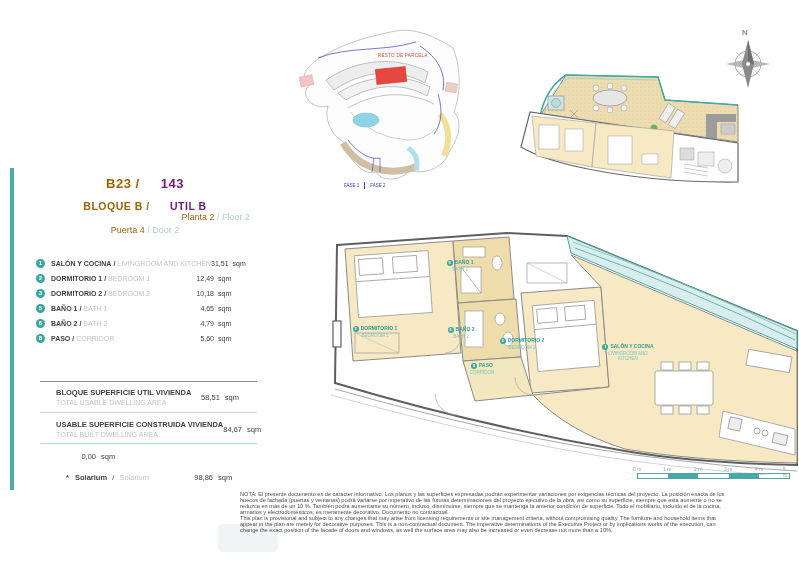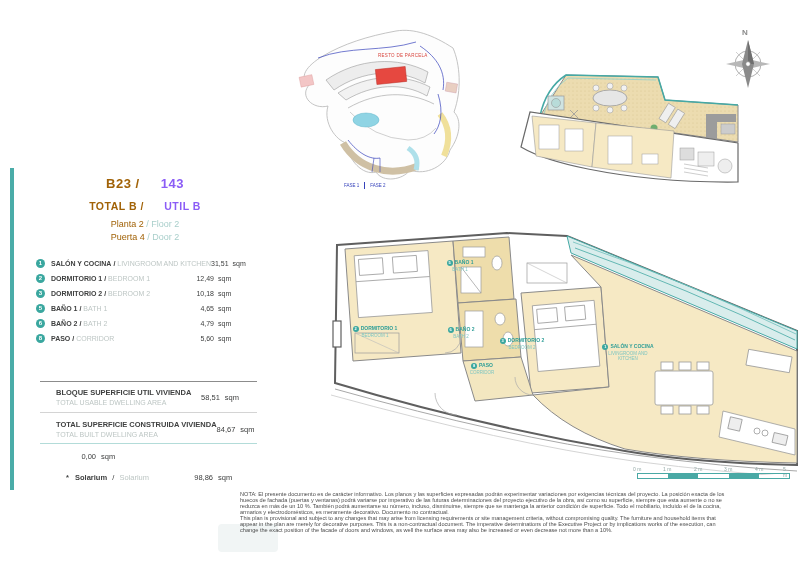--- a/index.html
+++ b/index.html
@@ -7,23 +7,23 @@
         font-family:"Liberation Sans", sans-serif;color:#3f4040;}
   .abs{position:absolute;}
 
   
   .teal-edge{left:10px;top:168px;width:4px;height:322px;background:#4aaca8;}
 
   
   .hdr{left:40px;top:176px;width:210px;text-align:center;}
   .hdr-line1{font-size:13px;font-weight:bold;letter-spacing:.5px;}
   .hdr-line2{font-size:10.5px;font-weight:bold;margin-top:9px;letter-spacing:.5px;}
-  .hdr-line3{font-size:9px;margin-top:7px;}
+  .hdr-line3{font-size:9px;text-align:right;}
   .hdr-line4{font-size:9px;margin-top:3px;}
-  .teal-t{color:#8b5cf6;margin-left:17px;}
+  .teal-t{color:#701a75;margin-left:17px;}
   .pale-t{color:#a9cfcb;}
   .dark-t{color:#a16207;}
 
   .room-row{position:absolute;left:36px;width:206px;height:15px;display:flex;align-items:center;}
   .badge{width:9px;height:9px;border-radius:50%;background:#3aa79f;color:#ffffff;font-size:6px;
          line-height:9px;text-align:center;flex:0 0 9px;margin-right:6px;font-weight:bold;}
   .room-label{flex:1;font-size:7px;white-space:nowrap;overflow:visible;}
   .room-es{font-weight:bold;color:#3f4040;}
   .room-sep{color:#3f4040;font-weight:bold;}
   .room-en{color:#bdc6c4;}
@@ -76,21 +76,21 @@
 
   <div class="abs teal-edge"></div>
 
   <div class="abs hdr">
     <div class="hdr-line1">
       <span class="dark-t">B23</span>
       <span class="dark-t">/</span>
       <span class="teal-t">143</span>
     </div>
     <div class="hdr-line2">
-      <span class="dark-t">TOTAL B</span>
+      <span class="dark-t">BLOQUE B</span>
       <span class="dark-t">/</span>
       <span class="teal-t">UTIL B</span>
     </div>
     <div class="hdr-line3">
       <span class="dark-t">Planta 2</span>
       <span class="pale-t">/</span>
       <span class="pale-t">Floor 2</span>
     </div>
     <div class="hdr-line4">
       <span class="dark-t">Puerta 4</span>
@@ -165,21 +165,21 @@
     <span class="total-label">
       <div class="total-es">BLOQUE SUPERFICIE UTIL VIVIENDA</div>
       <div class="total-en">TOTAL USABLE DWELLING AREA</div>
     </span>
     <span class="total-area">58,51</span>
     <span class="total-unit">sqm</span>
   </div>
   <div class="sepline" style="top:412px;background:#d4d4d4;"></div>
   <div class="total-row" style="top:420px;">
     <span class="total-label">
-      <div class="total-es">TOTAL SUPERFICIE CONSTRUIDA VIVIENDA</div>
+      <div class="total-es">USABLE SUPERFICIE CONSTRUIDA VIVIENDA</div>
       <div class="total-en">TOTAL BUILT DWELLING AREA</div>
     </span>
     <span class="total-area">84,67</span>
     <span class="total-unit">sqm</span>
   </div>
   <div class="sepline" style="top:443px;background:#b3dcd9;"></div>
   <div class="total-row" style="top:452px;">
     <span class="total-area">0,00</span>
     <span class="total-unit">sqm</span>
   </div>

